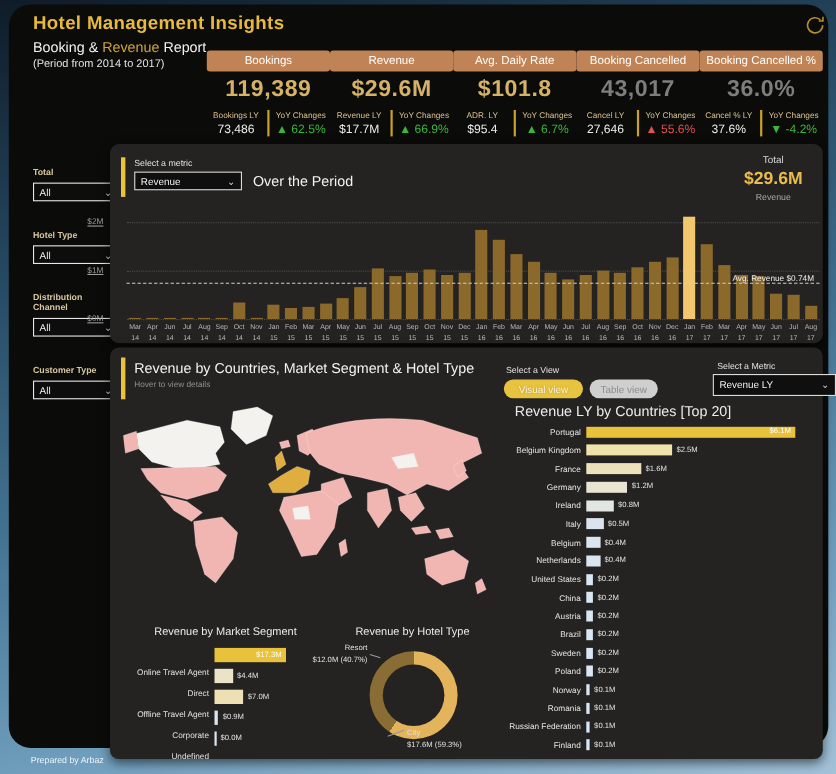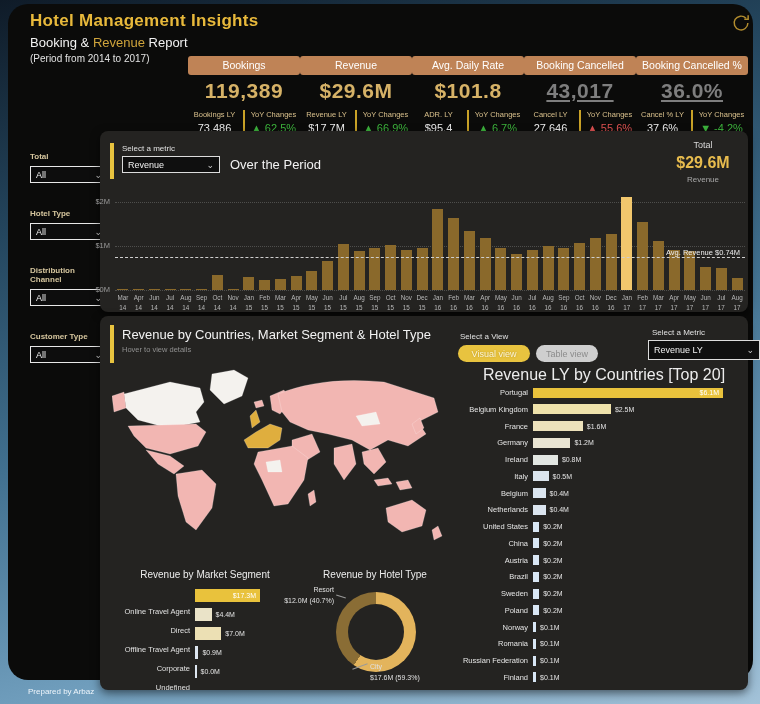--- a/index.html
+++ b/index.html
@@ -12,25 +12,25 @@
   #panel-bottom{left:100px;top:316px;width:648px;height:374px;}
 
   
   #app-title{position:absolute;left:30px;top:11px;font-size:17px;font-weight:bold;color:#e8b93b;letter-spacing:.3px;}
   #report-line{position:absolute;left:30px;top:35px;font-size:13px;color:#f2f2f2;}
   #report-line .gold{color:#cfa43c;}
   #period-line{position:absolute;left:30px;top:53px;font-size:10px;color:#e2e2e2;}
   #refresh-btn{position:absolute;left:730px;top:12px;width:22px;height:22px;cursor:pointer;}
 
   
-  #kpi-row{position:absolute;left:188px;top:56px;width:560px;display:flex;gap:0;justify-content:center;}
+  #kpi-row{position:absolute;left:188px;top:46px;width:560px;display:flex;gap:0;justify-content:center;}
   .kpi{flex:1;display:flex;flex-direction:column;}
   .kpi-band{background:#bf8356;color:#fff;font-size:10.5px;text-align:center;padding:3px 0 4px;border-radius:3px;white-space:nowrap;}
   .kpi-value{font-size:21px;font-weight:bold;color:#d6b267;text-align:center;margin-top:4px;letter-spacing:.5px;}
-  .kpi-value.muted{color:#7e7e7e;text-decoration:underline;}
+  .kpi-value.muted{color:#7e7e7e;}
   .kpi-sub{display:flex;margin-top:7px;align-items:stretch;}
   .kpi-cell{flex:1;text-align:center;}
   .kpi-cap{font-size:7.5px;color:#d9c08c;white-space:nowrap;}
   .kpi-num{font-size:11px;color:#eee;margin-top:3px;white-space:nowrap;}
   .kpi-num.green{color:#3db53d;}
   .kpi-num.red{color:#e05252;}
   .kpi-div{width:2px;background:#c9a227;margin:0 2px;}
 
   
   #filters{position:absolute;left:30px;top:152px;width:78px;}
@@ -47,40 +47,40 @@
   #metric-select{position:absolute;left:122px;top:156px;width:86px;height:15px;border:1px solid #dcdcdc;background:#0f0f0f;
     color:#f0f0f0;font-size:9px;display:flex;align-items:center;justify-content:space-between;padding:0 5px;cursor:pointer;}
   #over-period-title{position:absolute;left:230px;top:157px;font-size:13px;color:#f2f2f2;}
   #total-block{position:absolute;left:666px;top:140px;width:74px;text-align:center;}
   #total-label{font-size:9px;color:#d8d8d8;}
   #total-value{font-size:16px;font-weight:bold;color:#e8bc4e;margin-top:4px;}
   #total-sub{font-size:8px;color:#a8a8a8;margin-top:3px;}
   .grid{position:absolute;left:115px;width:630px;border-top:1px dotted #4e4e4c;}
   #avg-line{position:absolute;left:115px;width:630px;top:257px;border-top:1px dashed #cfcfcf;}
   #avg-label{position:absolute;left:640px;top:248px;width:100px;text-align:right;font-size:7.5px;color:#ececec;}
-  .ytick{position:absolute;left:80px;width:30px;text-align:right;font-size:7.5px;color:#9a9a9a;}
+  .ytick{position:absolute;left:64px;width:30px;text-align:right;font-size:7.5px;color:#9a9a9a;text-decoration:underline;}
   #monthly-bars{position:absolute;left:115px;top:202px;width:630px;height:88px;display:flex;align-items:flex-end;}
   .bar-slot{flex:1;display:flex;justify-content:center;align-items:flex-end;height:88px;}
   .mbar{width:11px;background:#8a692b;cursor:pointer;}
   .mbar.hl{background:#f2c76d;}
   #x-labels{position:absolute;left:115px;top:293px;width:630px;display:flex;}
   .xlab{flex:1;text-align:center;font-size:6.3px;color:#b8b8b8;line-height:1.6;}
 
   
   #accent-bottom{left:110px;top:325px;height:38px;}
   #bottom-title{position:absolute;left:122px;top:327px;font-size:13px;color:#f2f2f2;}
   #bottom-sub{position:absolute;left:122px;top:345px;font-size:7.5px;color:#909090;}
   #select-view-label{position:absolute;left:460px;top:332px;font-size:8px;color:#e0e0e0;}
   .pill{position:absolute;top:345px;height:17px;border-radius:9px;font-size:9px;display:flex;align-items:center;justify-content:center;cursor:pointer;}
   #visual-btn{left:458px;width:72px;background:#e8c33f;color:#fdf6d8;text-shadow:0 0 2px #b38f1d;}
   #table-btn{left:536px;width:62px;background:#cfcfcf;color:#8c8c8c;}
   #select-metric2-label{position:absolute;left:652px;top:328px;font-size:8px;color:#e0e0e0;}
   #metric2-select{position:absolute;left:648px;top:340px;width:100px;height:18px;border:1px solid #dcdcdc;background:#0f0f0f;
     color:#f0f0f0;font-size:9px;display:flex;align-items:center;justify-content:space-between;padding:0 5px;cursor:pointer;}
-  #countries-title{position:absolute;left:468px;top:366px;width:272px;text-align:center;font-size:16px;color:#ececec;}
+  #countries-title{position:absolute;left:468px;top:366px;width:272px;font-size:13px;color:#ececec;}
   #country-rows{position:absolute;left:440px;top:386px;width:306px;height:298px;display:flex;flex-direction:column;justify-content:space-between;}
   .crow{display:flex;align-items:center;height:13px;}
   .clab{flex:0 0 88px;text-align:right;font-size:7.5px;color:#e4e4e4;padding-right:5px;white-space:nowrap;}
   .cbar{height:10px;display:flex;justify-content:flex-end;align-items:center;cursor:pointer;}
   .cval{font-size:7px;color:#e4e4e4;margin-left:4px;white-space:nowrap;}
   .cval-in{font-size:7px;color:#fff;padding-right:4px;white-space:nowrap;}
 
   #world-map{position:absolute;left:112px;top:366px;}
 
   #segment-title{position:absolute;left:110px;top:569px;width:190px;text-align:center;font-size:10px;color:#ececec;}

